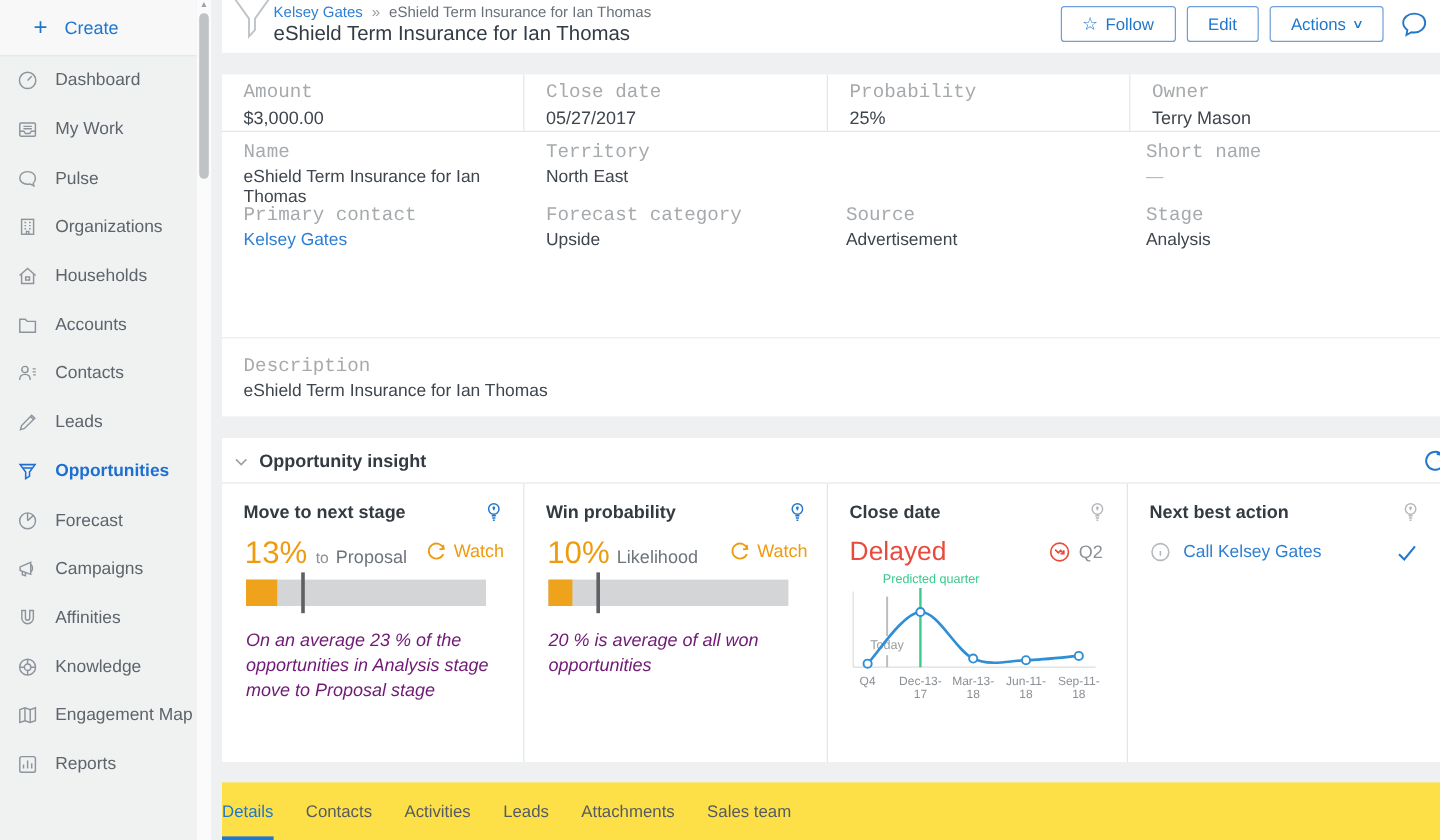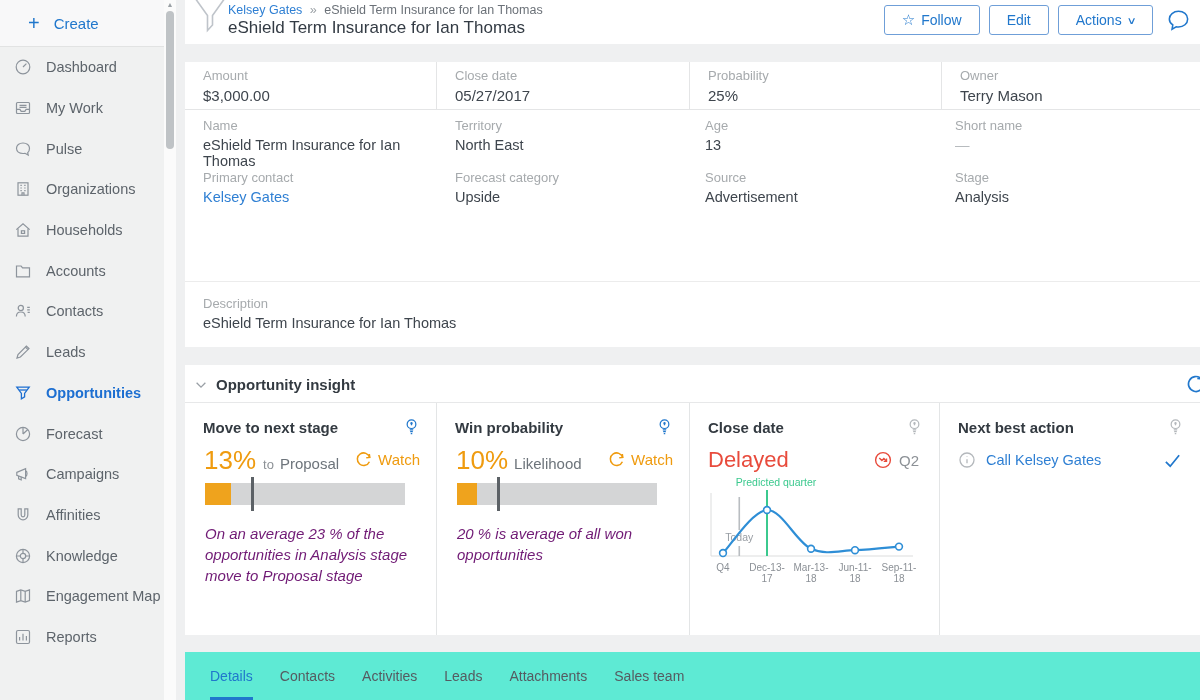--- a/index.html
+++ b/index.html
@@ -42,21 +42,21 @@
 
   .gap18 { height:18px; flex:0 0 18px; }
   .gap17 { height:17px; flex:0 0 17px; }
 
   
   .fields-card { height:285px; background:#fff; position:relative; flex:0 0 285px; }
   .top-row { position:absolute; left:0; top:0; right:0; height:48px; border-bottom:1px solid #e4e5e6; display:flex; }
   .top-cell { border-right:1px solid #e4e5e6; padding:6px 0 0 18px; position:relative; }
   .top-cell:last-child { border-right:none; }
   .tc1 { width:252px; } .tc2 { width:253px; } .tc3 { width:252px; } .tc4 { flex:1; }
-  .f-label { font-size:13px; color:#a6aaad; margin-bottom:4px; }
+  .f-label { font-size:16px; color:#a6aaad; margin-bottom:4px;font-family:Liberation Mono, monospace; }
   .f-value { font-size:14.5px; color:#3e454d; }
   .top-cell .f-value { font-size:15px; }
   .field { position:absolute; width:235px; }
   .row2 { top:56px; } .row3 { top:108px; } .row4 { top:174px; }
   .col1 { left:18px; } .col2 { left:270px; } .col3 { left:520px; } .col4 { left:770px; }
   .f-link { color:#2e7fd3; cursor:pointer; }
   .f-muted { color:#b7bbbe; }
   .fields-divider { position:absolute; left:0; right:0; top:219px; border-top:1px solid #ececec; }
   .desc-block { position:absolute; left:18px; top:234px; width:900px; }
 
@@ -82,22 +82,22 @@
   .card-desc { position:absolute; left:20px; top:120px; width:208px; font-size:15px; color:#701a75; line-height:21px;font-style:italic; }
   .delayed { position:absolute; left:18px; top:44px; font-size:22px; color:#E84B3C; }
   .quarter-group { position:absolute; right:20px; top:47px; display:flex; align-items:center; gap:6px; }
   .quarter-label { font-size:15px; color:#8c9196; }
   .close-chart { position:absolute; left:8px; top:74px; }
   .nba-row { position:absolute; left:18px; top:48px; display:flex; align-items:center; gap:10px; }
   .nba-link { font-size:14.5px; color:#2e7fd3; cursor:pointer; }
   .nba-check { position:absolute; right:18px; top:48px; cursor:pointer; }
 
   
-  .tabs-bar { height:48px; background:#5eead4; display:flex; align-items:center; gap:27px;
-              padding-left:25px; flex:0 0 48px; }
+  .tabs-bar { height:48px; background:#fde047; display:flex; align-items:center; gap:27px;
+              flex:0 0 48px; }
   .tab { font-size:14px; color:#555b61; cursor:pointer; height:100%; display:flex; align-items:center; position:relative; }
   .tab.active { color:#2077cc; }
   .tab.active::after { content:''; position:absolute; left:0; right:0; bottom:0; height:3px; background:#2077cc; }
 
   svg { overflow:visible; }
 </style>
 </head>
 <body>
 
 <aside class="sidebar">
@@ -308,24 +308,20 @@
       </div>
     </div>
 
     <div class="field row2 col1">
       <div class="f-label">Name</div>
       <div class="f-value">eShield Term Insurance for Ian Thomas</div>
     </div>
     <div class="field row2 col2">
       <div class="f-label">Territory</div>
       <div class="f-value">North East</div>
-    </div>
-    <div class="field row2 col3">
-      <div class="f-label">Age</div>
-      <div class="f-value">13</div>
     </div>
     <div class="field row2 col4">
       <div class="f-label">Short name</div>
       <div class="f-value f-muted">—</div>
     </div>
 
     <div class="field row3 col1">
       <div class="f-label">Primary contact</div>
       <div class="f-value f-link">Kelsey Gates</div>
     </div>

